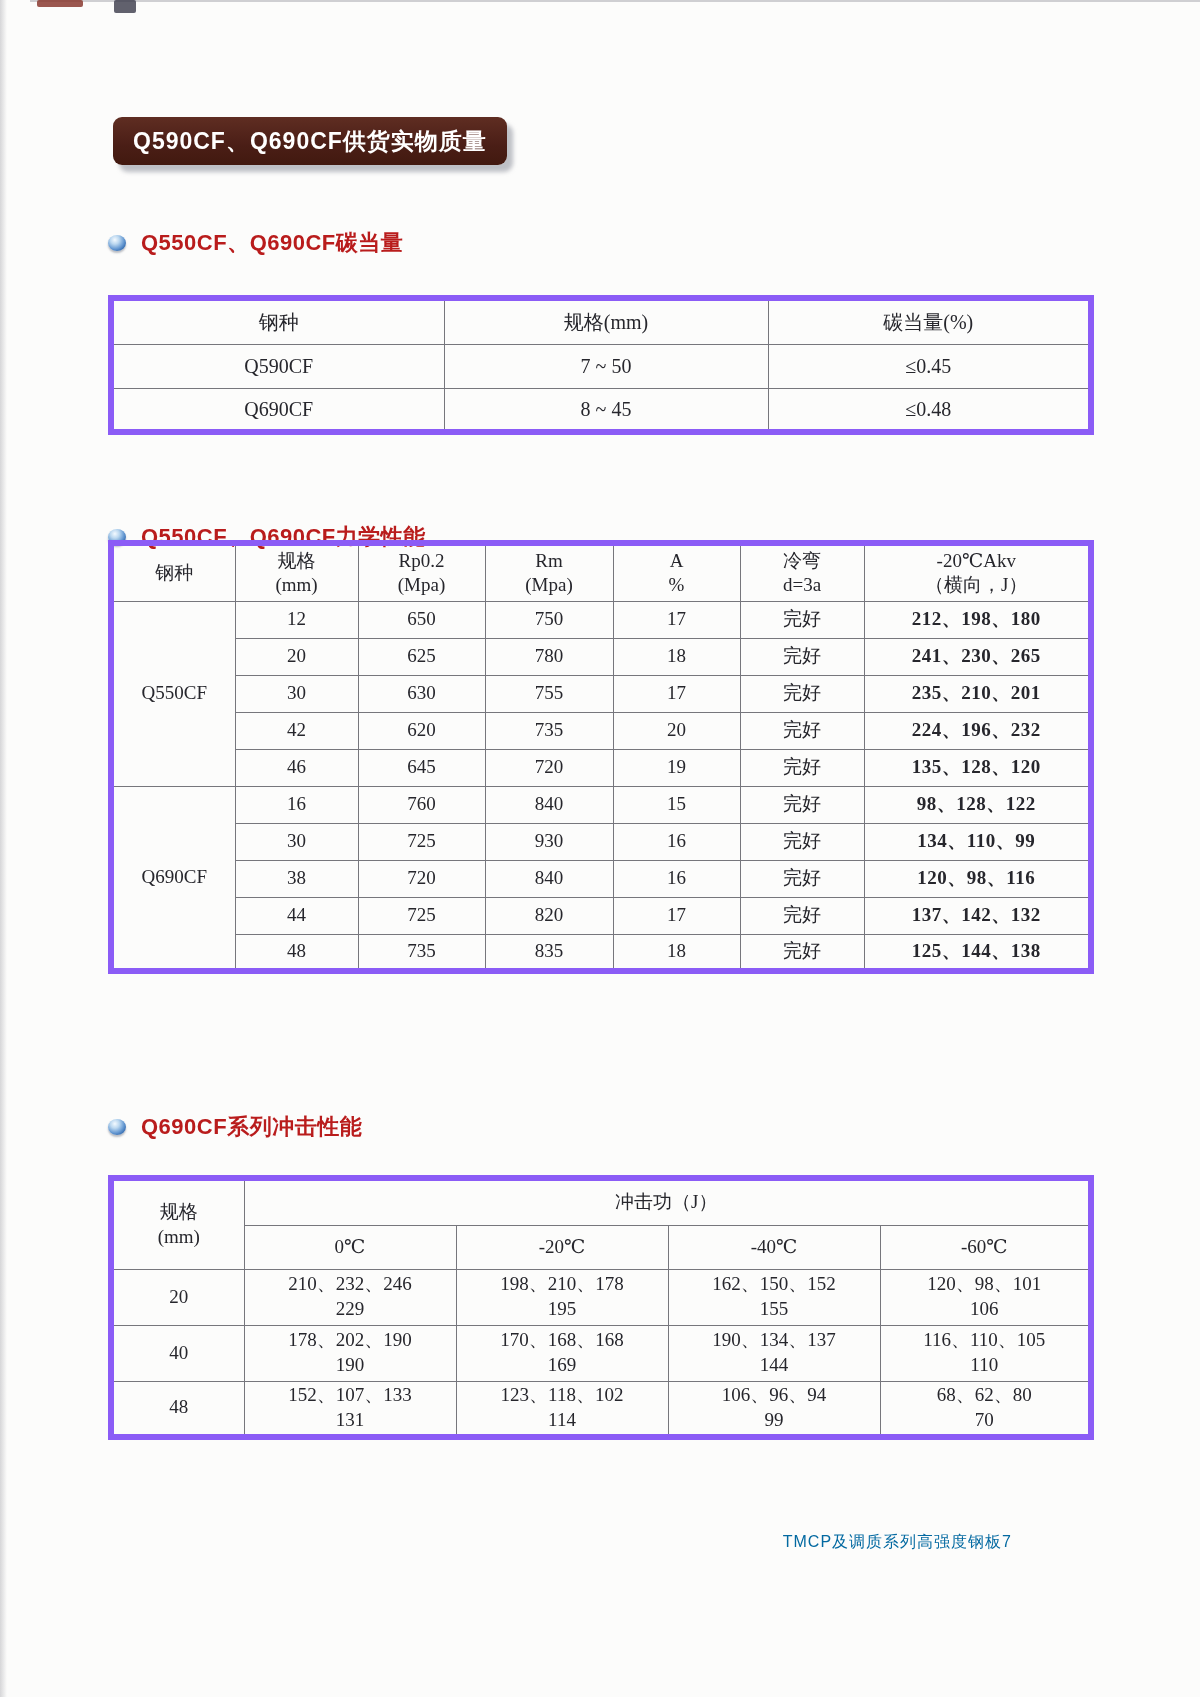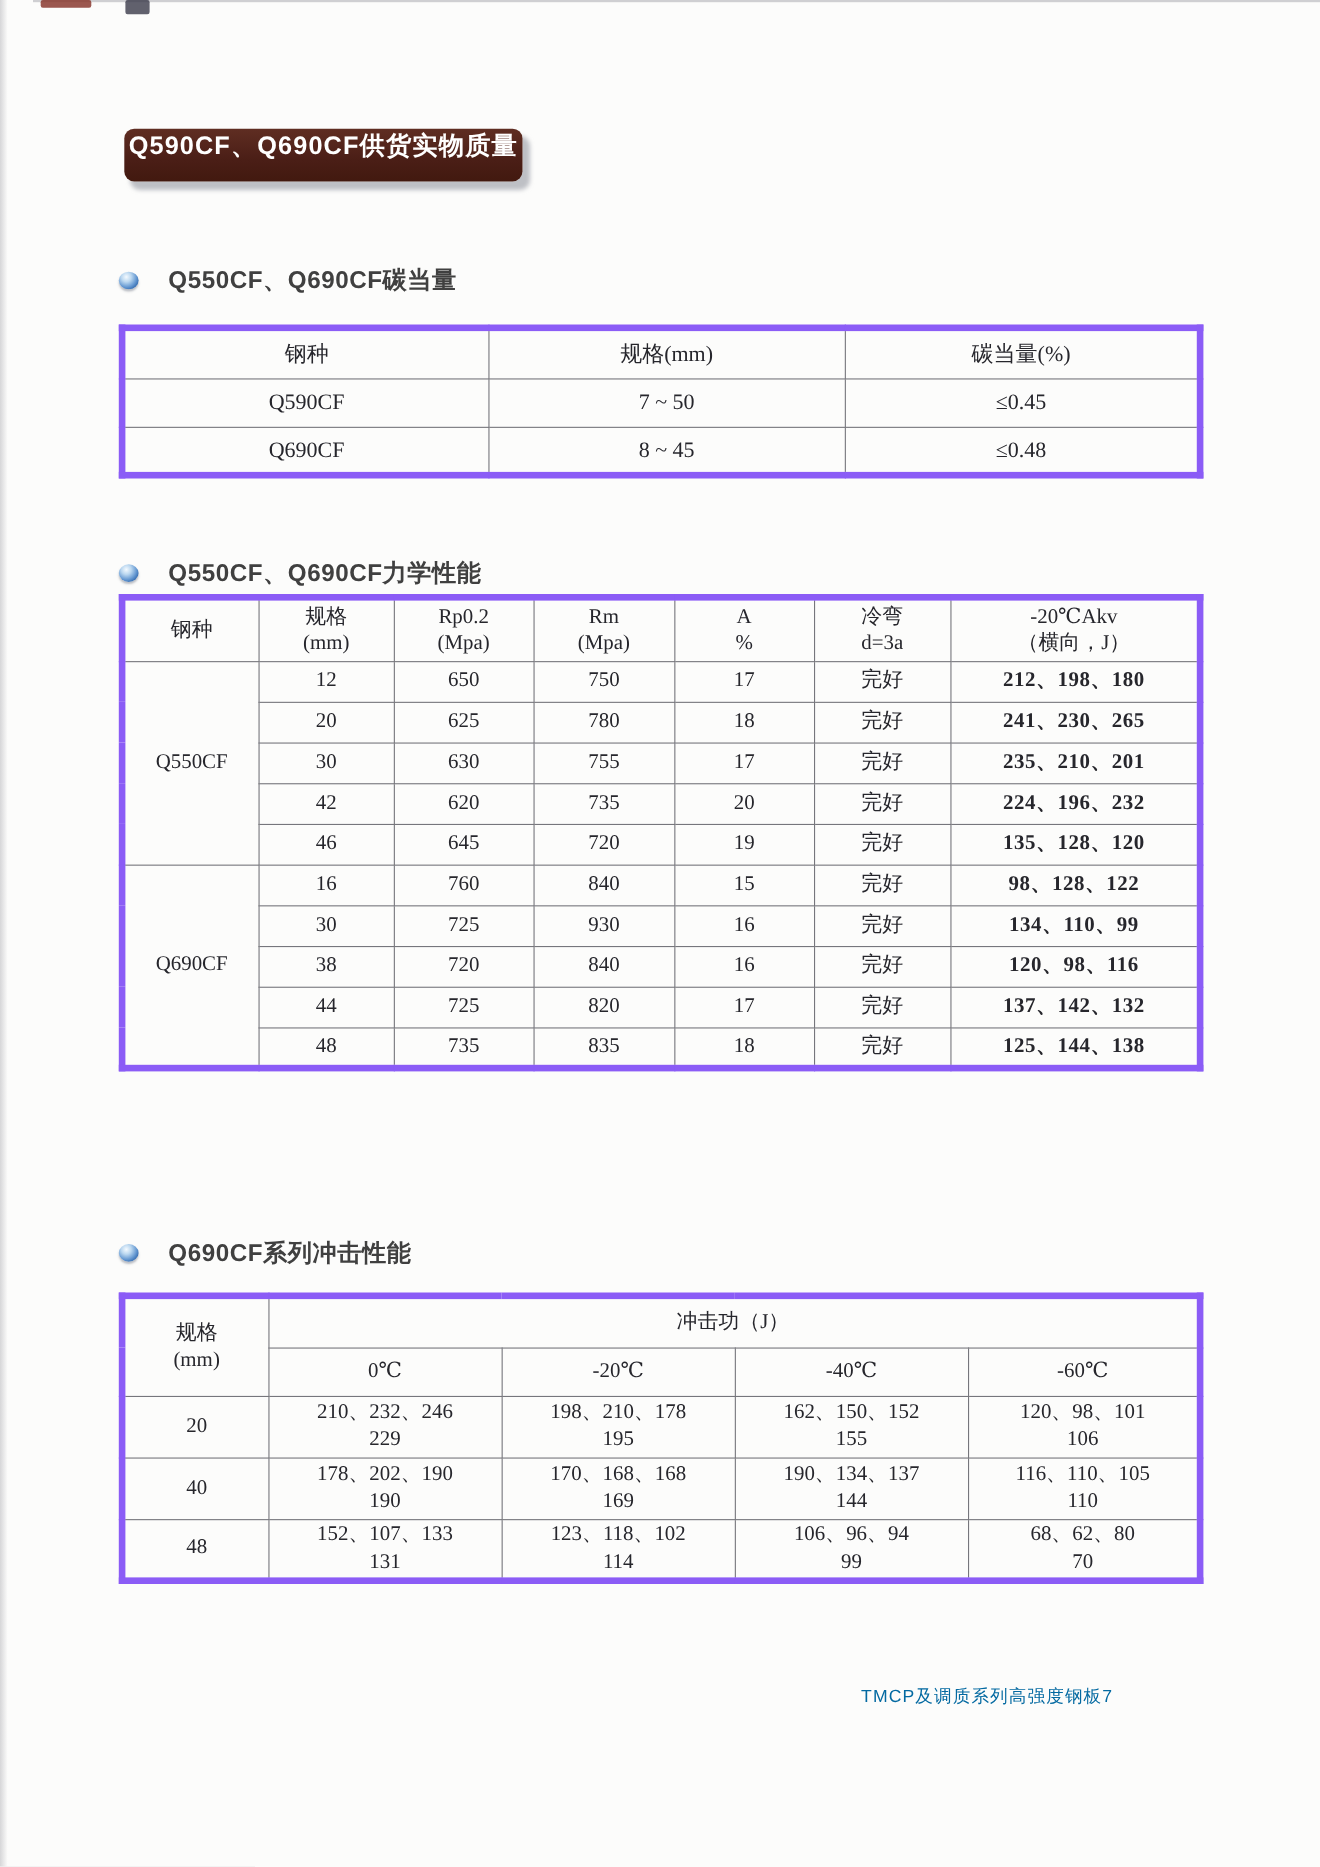--- a/index.html
+++ b/index.html
@@ -11,33 +11,33 @@
   
   .scan-top{position:absolute;top:0;left:30px;right:0;height:2px;background:#cfcfd2;}
   .scan-left{position:absolute;left:0;top:0;bottom:0;width:7px;
     background:linear-gradient(90deg,#d6d6d8,rgba(252,252,251,0));}
   .mark-red{position:absolute;left:37px;top:0;width:46px;height:7px;background:#8a3a30;border-radius:2px;opacity:.85;}
   .mark-dark{position:absolute;left:114px;top:0;width:22px;height:13px;background:#3a3a4a;opacity:.8;border-radius:2px;}
 
   
   .banner{
     position:absolute;left:113px;top:117px;height:48px;
-    display:inline-flex;padding:0 4px;
+    display:inline-flex;align-items:center;padding:0 20px;
     background:linear-gradient(180deg,#5f2d22 0%,#4a1e16 60%,#42190f 100%);
     border-radius:9px;box-shadow:6px 7px 4px rgba(148,152,162,.6);
   }
   .banner span{color:#ffffff;font:bold 23px "Liberation Sans","DejaVu Sans",sans-serif;letter-spacing:1px;}
 
   
   .sec{position:absolute;left:108px;display:flex;align-items:center;gap:15px;}
   .bullet{width:18px;height:16px;border-radius:50%;flex:0 0 auto;
     background:radial-gradient(circle at 38% 30%,#f4faff 0%,#bcd8f0 28%,#6699d2 58%,#2b62a8 82%,#1c4b88 100%);
     box-shadow:0 2px 2px rgba(60,70,90,.35);}
-  .sec h2{margin:12px;font:bold 22px "Liberation Sans","DejaVu Sans",sans-serif;color:#404040;letter-spacing:.5px;}
-  .sec1{top:228px;}.sec2{top:494px;}.sec3{top:1112px;}
+  .sec h2{margin:0;font:bold 22px "Liberation Sans","DejaVu Sans",sans-serif;color:#b91c1c;letter-spacing:.5px;}
+  .sec1{top:228px;}.sec2{top:522px;}.sec3{top:1112px;}
 
   
   table.tbl{position:absolute;left:108px;border-collapse:collapse;table-layout:fixed;border:6px solid #8b5cf6;}
   .tbl th,.tbl td{border:1px solid #76767c;text-align:center;vertical-align:middle;
     white-space:pre-line;font-weight:normal;padding:0;line-height:1.3;}
   .t1{top:295px;width:980px;font-size:20px;}
   .t1 thead tr{height:46px;}
   .t1 tbody tr{height:44px;}
   .t2{top:540px;width:980px;font-size:19px;}
   .t2 thead tr{height:58px;}

